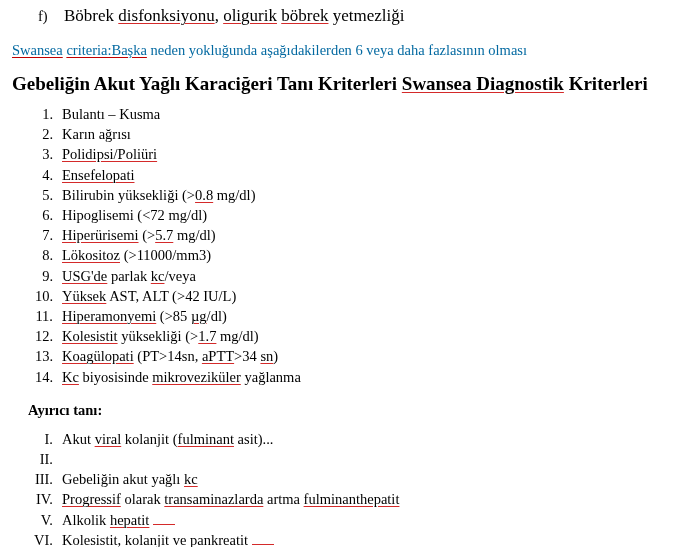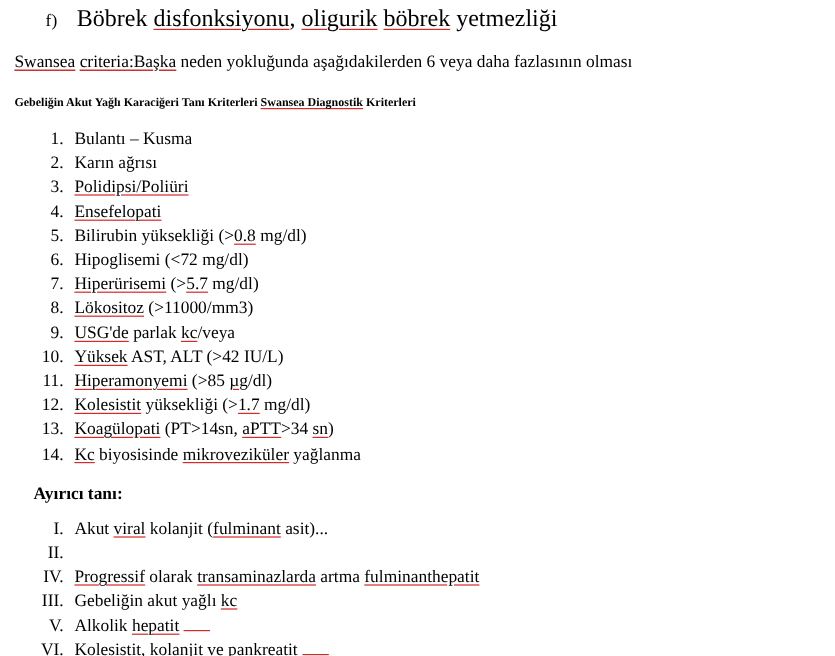--- a/index.html
+++ b/index.html
@@ -32,32 +32,32 @@
     align-items: baseline;
     padding-top: 6px;
     padding-left: 38px;
   }
   .item-f .marker {
     width: 26px;
     flex: 0 0 26px;
     font-size: 14.5px;
   }
   .item-f .text {
-    font-size: 20px;
+    font-size: 17px;
   }
   .swansea-crit {
     padding-left: 12px;
     padding-top: 14px;
     font-size: 14.5px;
     color: #c00000;
   }
   .heading {
     padding-left: 12px;
     padding-top: 14px;
-    font-size: 10px;
+    font-size: 19px;
     font-weight: bold;
   }
   ol.numbered {
     margin: 0;
     padding: 10px 0 0 0;
     list-style: none;
   }
   ol.numbered li {
     display: flex;
     align-items: baseline;
@@ -119,21 +119,21 @@
 </head>
 <body>
 
 <div class="page">
 
   <div class="line item-f">
     <span class="marker">f)</span>
     <span class="text"><span>Böbrek </span><span class="sp">disfonksiyonu</span><span>, </span><span class="sp">oligurik</span><span> </span><span class="sp">böbrek</span><span> yetmezliği</span></span>
   </div>
 
-  <div class="line swansea-crit redline" style="color: #000000;"><span class="sp">Swansea</span><span> </span><span class="sp">criteria:Başka</span><span> neden yokluğunda aşağıdakilerden 6 veya daha fazlasının olması</span></div>
+  <div class="line swansea-crit redline" style="color: #0369a1;"><span class="sp">Swansea</span><span> </span><span class="sp">criteria:Başka</span><span> neden yokluğunda aşağıdakilerden 6 veya daha fazlasının olması</span></div>
 
   <div class="line heading"><span>Gebeliğin Akut Yağlı Karaciğeri Tanı Kriterleri </span><span class="sp">Swansea Diagnostik</span><span> Kriterleri</span></div>
 
   <ol class="numbered">
       <li>
         <span class="num">1.</span>
         <span><span>Bulantı – Kusma</span></span>
       </li>
       <li>
         <span class="num">2.</span>
@@ -193,28 +193,28 @@
 
   <ol class="roman">
       <li>
         <span class="num">I.</span>
         <span><span>Akut </span><span class="sp">viral</span><span> kolanjit (</span><span class="sp">fulminant</span><span> asit)...</span></span>
       </li>
       <li>
         <span class="num">II.</span>
       </li>
       <li>
+        <span class="num">III.</span>
+        <span><span>Gebeliğin akut yağlı </span><span class="sp">kc</span></span>
+      </li>
+      <li>
         <span class="num">IV.</span>
         <span><span class="sp">Progressif</span><span> olarak </span><span class="sp">transaminazlarda</span><span> artma </span><span class="sp">fulminanthepatit</span></span>
       </li>
       <li>
-        <span class="num">III.</span>
-        <span><span>Gebeliğin akut yağlı </span><span class="sp">kc</span></span>
-      </li>
-      <li>
         <span class="num">V.</span>
         <span><span>Alkolik </span><span class="sp">hepatit</span><span> </span><span class="trail"></span></span>
       </li>
       <li>
         <span class="num">VI.</span>
         <span><span class="sp">Kolesistit</span><span>, </span><span class="sp">kolanjit</span><span> ve </span><span class="sp">pankreatit</span><span> </span><span class="trail"></span></span>
       </li>
     </ol>
 
 </div>

